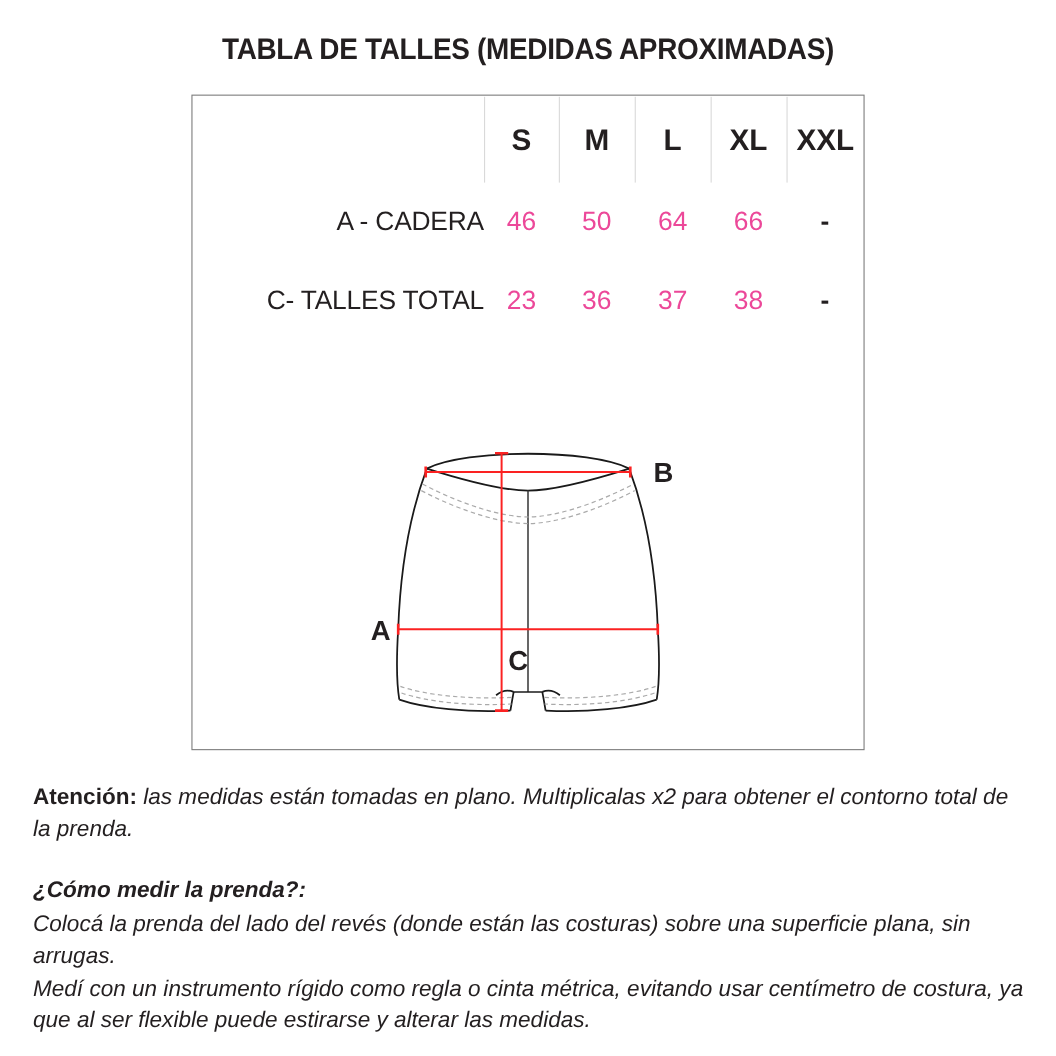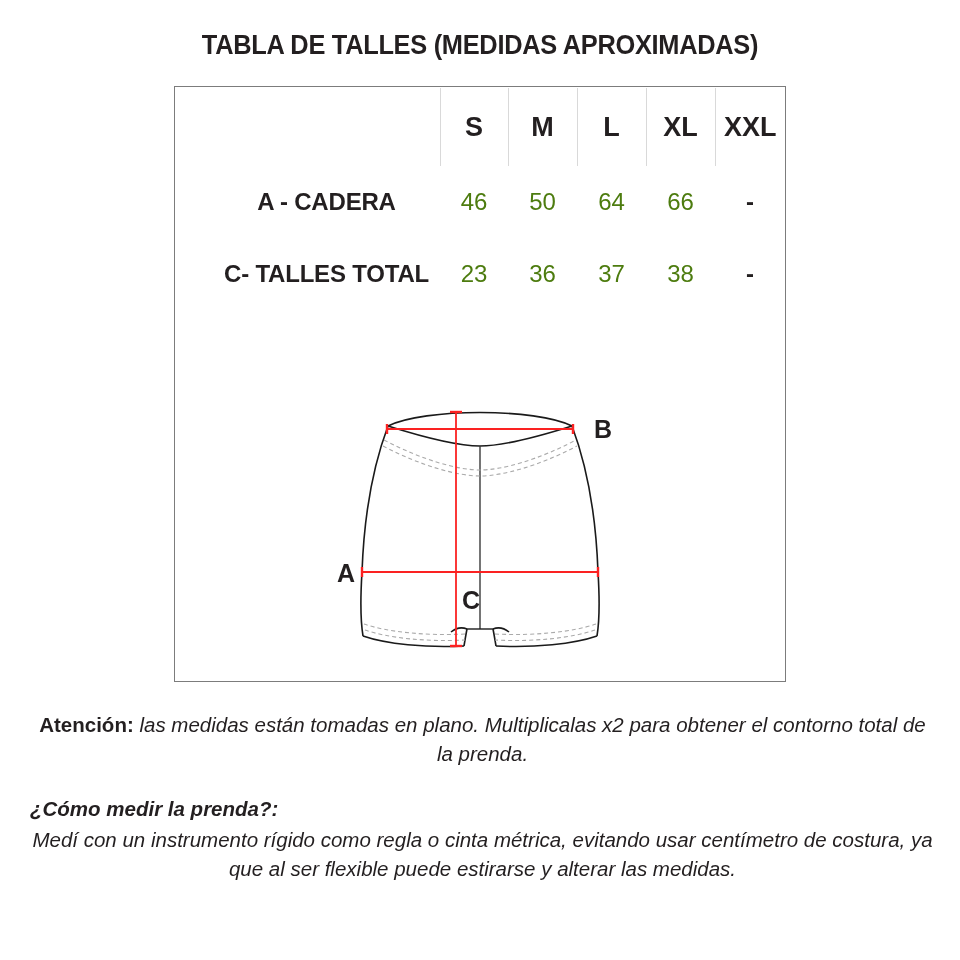--- a/index.html
+++ b/index.html
@@ -66,31 +66,31 @@
   }
   .hdr-row td.hdr-blank{}
 
   .data-row td{
     height:72px;
     border-top:1px solid #d9d9d9;
     border-left:1px solid #d9d9d9;
   }
   .data-row td.rowlabel{
     border-left:none;
-    text-align:center;
+    text-align:right;
     padding-left:38px;
     font-size:24px;
-    font-weight:bold;
+    font-weight:normal;
     letter-spacing:-0.2px;
     white-space:nowrap;
   }
   .data-row td.val{
     font-size:24px;
     font-weight:normal;
-    color:#4d7c0f;
+    color:#ec4899;
   }
   .data-row td.dash{
     font-size:24px;
     font-weight:bold;
   }
   .tbl-bottom td{
     height:0;
     border-top:1px solid #d9d9d9;
     padding:0;
     line-height:0;
@@ -108,21 +108,21 @@
   
   .notes{
     position:absolute;
     left:30px; top:710px;
     width:905px;
     font-size:20.5px;
     line-height:1.42;
     color:#231f20;
   }
   .notes p{margin:0;}
-  .notes .ital{font-style:italic;text-align:center;}
+  .notes .ital{font-style:italic;}
   .notes .bold{font-weight:bold;font-style:normal;}
   .note-block-2{margin-top:26px !important;}
   .q-head{font-weight:bold;font-size:20.5px;margin:0;font-style:italic;}
   .note-lines{margin-top:2px;}
 </style>
 </head>
 <body>
 
 <div class="title">TABLA DE TALLES (MEDIDAS APROXIMADAS)</div>
 
@@ -233,15 +233,16 @@
 </div>
 
 <div class="notes">
   <p class="ital">
     <span class="bold">Atención:</span><span> las medidas están tomadas en plano. Multiplicalas x2 para obtener el contorno total de la prenda.</span>
   </p>
 
   <p class="q-head note-block-2">¿Cómo medir la prenda?:</p>
 
   <div class="note-lines">
+    <p class="ital">Colocá la prenda del lado del revés (donde están las costuras) sobre una superficie plana, sin arrugas.</p>
     <p class="ital">Medí con un instrumento rígido como regla o cinta métrica, evitando usar centímetro de costura, ya que al ser flexible puede estirarse y alterar las medidas.</p>
   </div>
 </div>
 
 </body></html>

